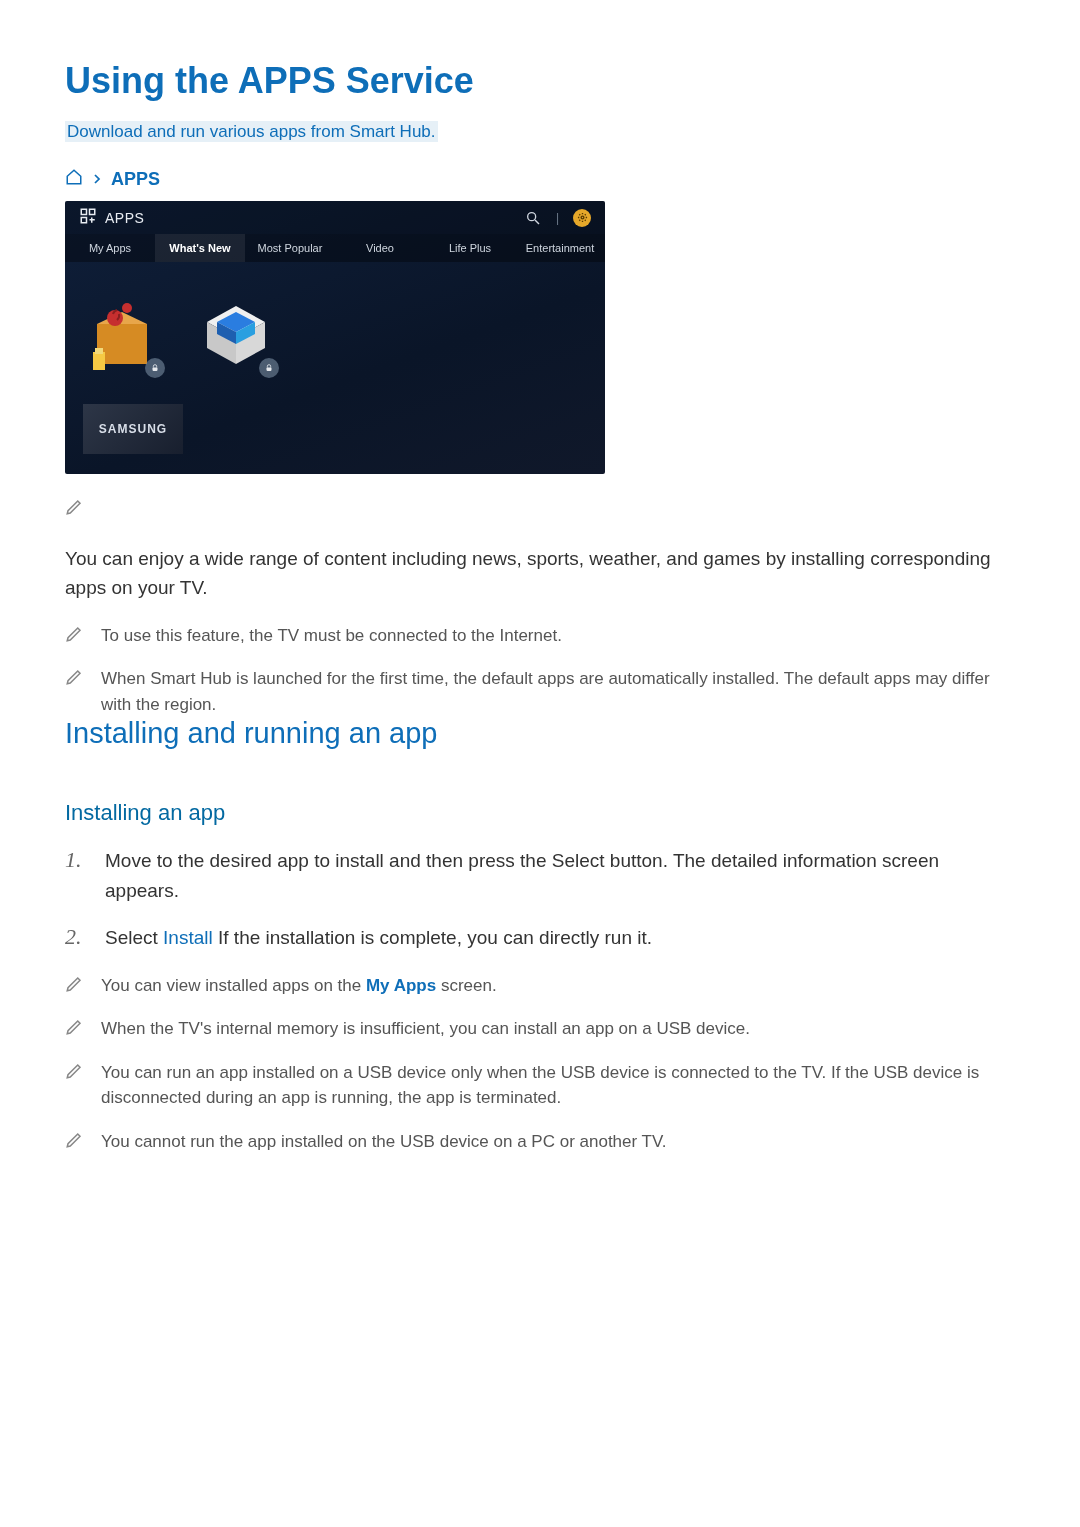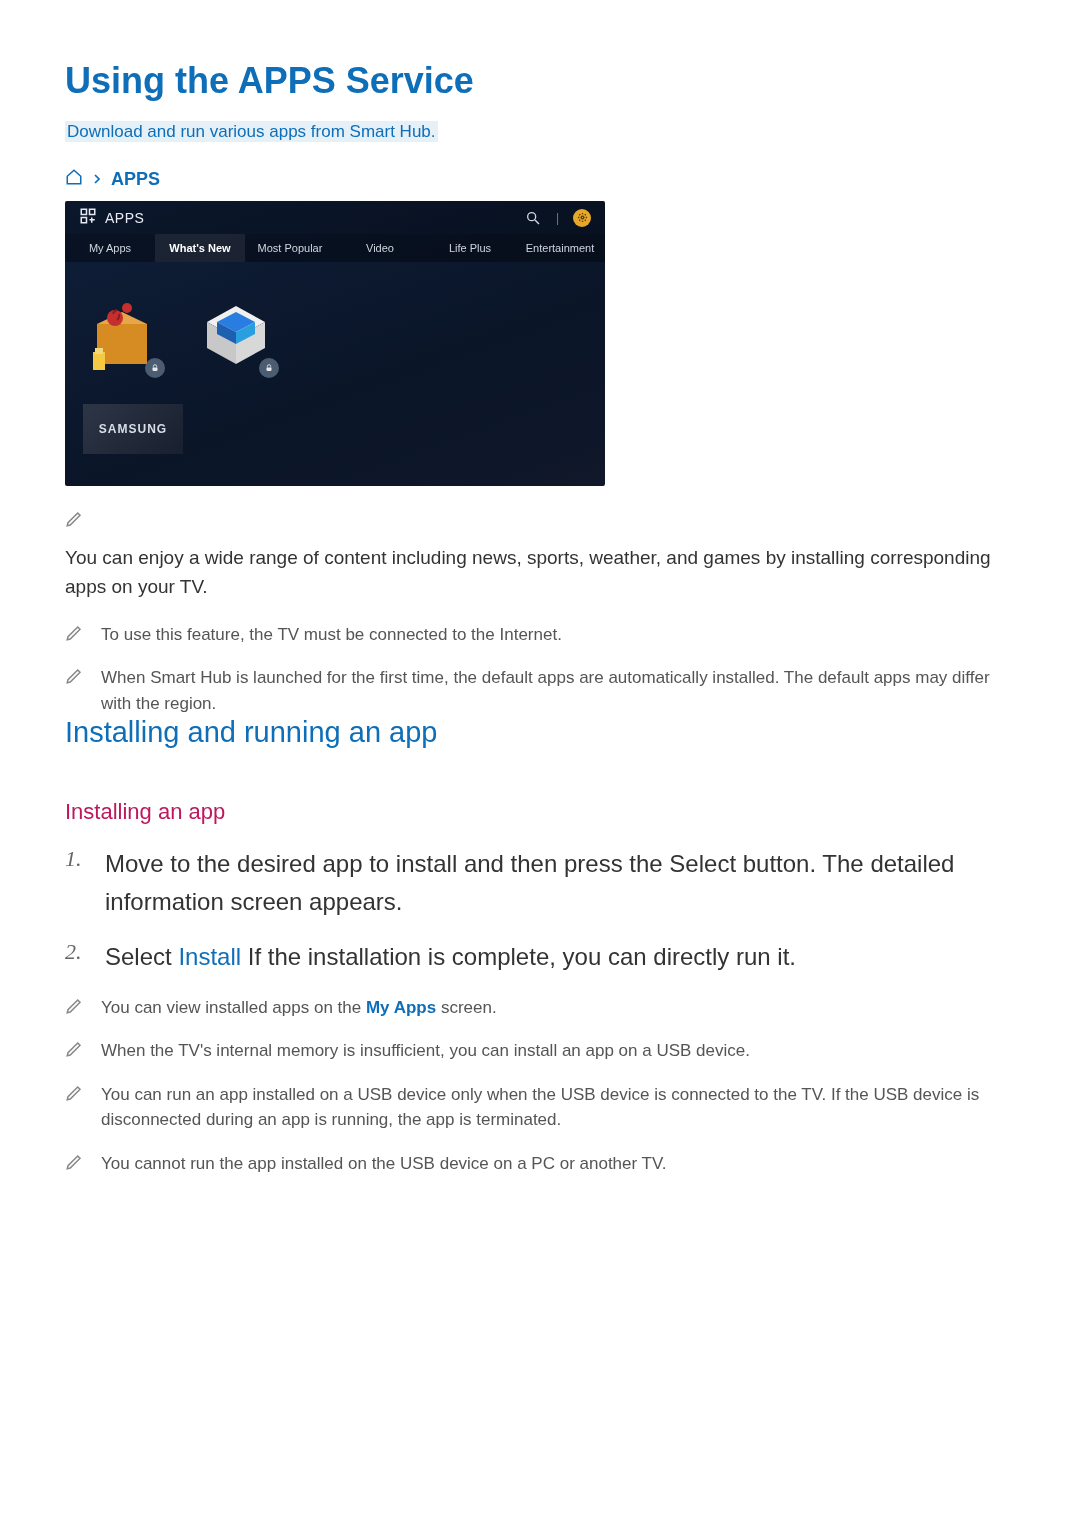--- a/index.html
+++ b/index.html
@@ -92,21 +92,21 @@
       text-align: center;
       padding: 8px 4px;
       color: #cfd6df;
     }
     .tv-tab.active {
       background: rgba(255,255,255,0.08);
       color: #ffffff;
       font-weight: 600;
     }
     .tv-content {
-      padding: 34px 18px 32px;
+      padding: 34px 18px 20px;
       min-height: 200px;
     }
     .tile-row {
       display: flex;
       gap: 36px;
       align-items: flex-end;
     }
     .tile {
       width: 78px;
       height: 78px;
@@ -143,62 +143,62 @@
     }
     .note-text {
       color: #555;
       font-size: 17px;
       line-height: 1.5;
     }
     .body-text {
       color: #333;
       font-size: 19px;
       line-height: 1.55;
-      margin-top: 11px;
+      margin-top: 24px;
     }
     .note-list {
       margin-top: 20px;
     }
     .note-list .note-row {
       margin-top: 18px;
     }
     .pencil-icon {
       width: 18px;
       height: 18px;
       flex-shrink: 0;
       margin-top: 2px;
     }
     
     .h2 {
       color: #0e6eb8;
       font-size: 29px;
       font-weight: 500;
     }
     .h3 {
-      color: #be185d;
+      color: #0369a1;
       font-size: 22px;
       font-weight: 500;
       margin-top: 50px;
       margin-bottom: 20px;
     }
     .ordered-item {
       display: flex;
       gap: 18px;
       margin-top: 18px;
     }
     .ordered-num {
       color: #666;
       font-size: 22px;
       font-style: italic;
       font-family: Georgia, serif;
       min-width: 22px;
       line-height: 1.25;
     }
     .ordered-text {
-      font-size: 24px;
+      font-size: 19px;
       line-height: 1.55;
       color: #333;
     }
     .link-word {
       color: #0e6eb8;
     }
     .my-apps-link {
       color: #0e6eb8;
       font-weight: 600;
     }

